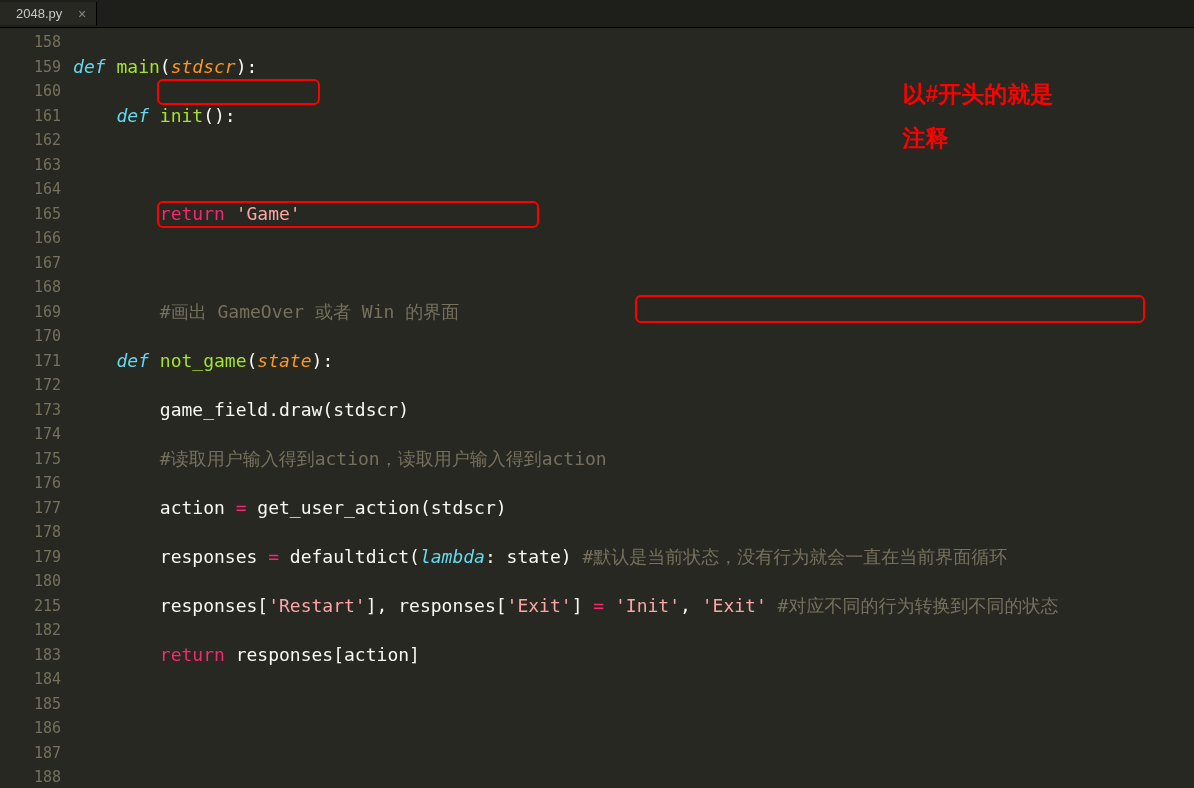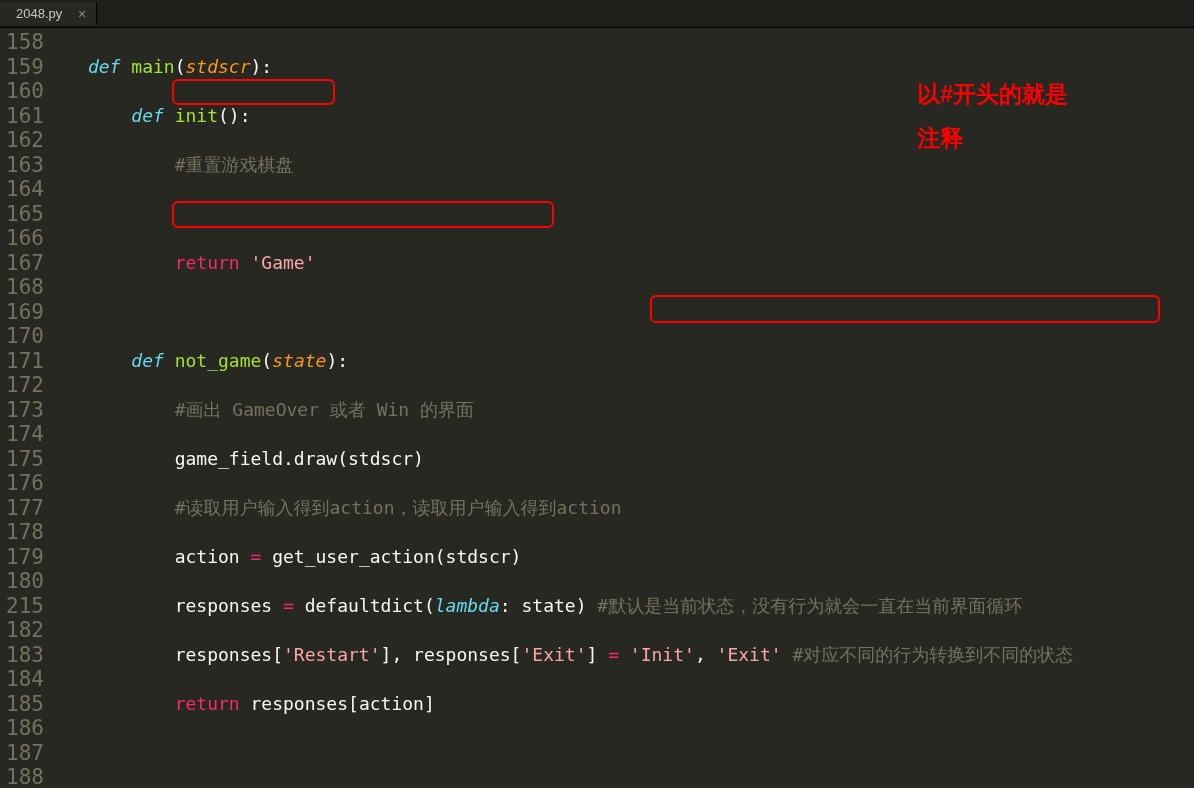--- a/index.html
+++ b/index.html
@@ -41,28 +41,28 @@
   display: flex;
   height: calc(100% - 28px);
   line-height: 24.5px;
 }
 .gutter {
   background: #272822;
   color: #75715e;
   text-align: right;
   padding: 2px 12px 14px 6px;
   user-select: none;
-  font-size: 21px;
+  font-size: 15px;
+  margin-left: 28px;
 }
 .code {
   padding: 2px 0;
   white-space: pre;
   position: relative;
   flex: 1;
-  margin-left: 32px;
 }
 .line { height: 24.5px; }
 .kw { color: #66d9ef; font-style: italic; }
 .kw-ret { color: #f92672; }
 .fn { color: #a6e22e; }
 .param { color: #fd971f; font-style: italic; }
 .str { color: #fca5a5; }
 .cm { color: #75715e; }
 .op { color: #f92672; }
 .plain { color: #f8f8f2; }
@@ -124,26 +124,25 @@
     <div>184</div>
     <div>185</div>
     <div>186</div>
     <div>187</div>
     <div>188</div>
   </div>
 
   <div class="code">
 <div class="line"><span class="kw">def</span><span class="plain"> </span><span class="fn">main</span><span class="plain">(</span><span class="param">stdscr</span><span class="plain">):</span></div>
 <div class="line"><span class="plain">    </span><span class="kw">def</span><span class="plain"> </span><span class="fn">init</span><span class="plain">():</span></div>
-<div class="line"><span class="plain">        </span><span class="cm">#重置游戏棋盘</span></div>
 <div class="line"><span class="plain">        </span></div>
 <div class="line"><span class="plain">        </span><span class="kw-ret">return</span><span class="plain"> </span><span class="str">'Game'</span></div>
 <div class="line"></div>
+<div class="line"><span class="plain">        </span><span class="cm">#画出 GameOver 或者 Win 的界面</span></div>
 <div class="line"><span class="plain">    </span><span class="kw">def</span><span class="plain"> </span><span class="fn">not_game</span><span class="plain">(</span><span class="param">state</span><span class="plain">):</span></div>
-<div class="line"><span class="plain">        </span><span class="cm">#画出 GameOver 或者 Win 的界面</span></div>
 <div class="line"><span class="plain">        </span><span class="plain">game_field.draw(stdscr)</span></div>
 <div class="line"><span class="plain">        </span><span class="cm">#读取用户输入得到action，读取用户输入得到action</span></div>
 <div class="line"><span class="plain">        </span><span class="plain">action </span><span class="op">=</span><span class="plain"> get_user_action(stdscr)</span></div>
 <div class="line"><span class="plain">        </span><span class="plain">responses </span><span class="op">=</span><span class="plain"> defaultdict(</span><span class="builtin">lambda</span><span class="plain">: state) </span><span class="cm">#默认是当前状态，没有行为就会一直在当前界面循环</span></div>
 <div class="line"><span class="plain">        </span><span class="plain">responses[</span><span class="str">'Restart'</span><span class="plain">], responses[</span><span class="str">'Exit'</span><span class="plain">] </span><span class="op">=</span><span class="plain"> </span><span class="str">'Init'</span><span class="plain">, </span><span class="str">'Exit'</span><span class="plain"> </span><span class="cm">#对应不同的行为转换到不同的状态</span></div>
 <div class="line"><span class="plain">        </span><span class="kw-ret">return</span><span class="plain"> responses[action]</span></div>
 <div class="line"></div>
 
 
 

